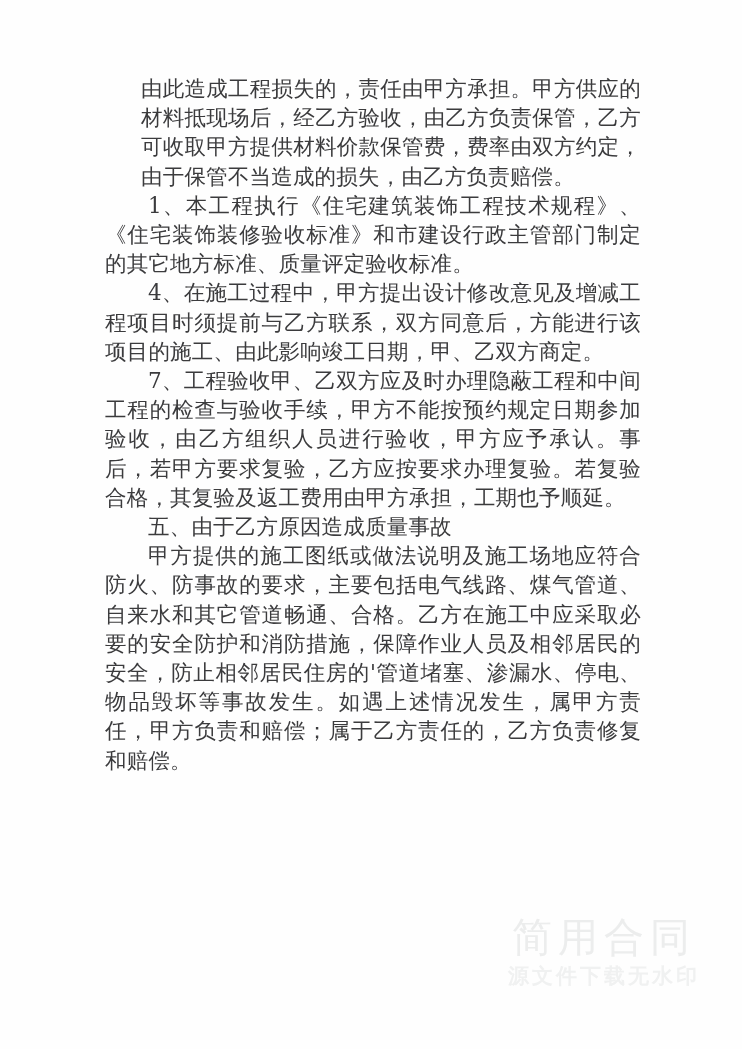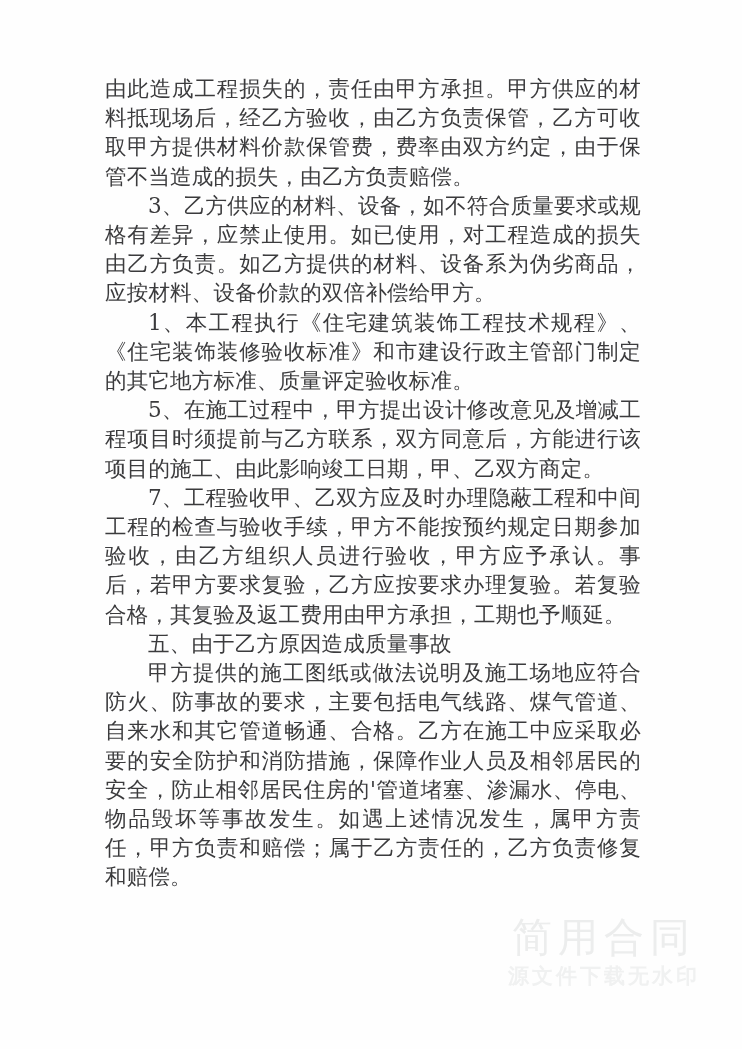--- a/index.html
+++ b/index.html
@@ -67,20 +67,21 @@
     line-height: 29.2px;
     color: #3b3b3d;
     text-align: justify;
     text-justify: inter-character;
     text-indent: 43px;
     letter-spacing: 0.2px;
     -webkit-font-smoothing: antialiased;
   }
   .para.cont {
     text-indent: 0;
+    margin-left: 36px;
   }
   .para.heading {
     text-indent: 43px;
   }
 
   
   .blank {
     display: inline-block;
     width: 62px;
     border-bottom: 1.4px solid #3b3b3d;
@@ -100,28 +101,27 @@
   <div class="watermark">
     <div class="watermark-main">简用合同</div>
     <div class="watermark-sub">源文件下载无水印</div>
   </div>
 
   <div class="text-body">
 
     <p class="para cont">由此造成工程损失的，责任由甲方承担。甲方供应的材料抵现场后，经乙方验收，由乙方负责保管，乙方可收取甲方提供材料价款保管费，费率由双方约定，由于保管不当造成的损失，由乙方负责赔偿。</p>
 
 
-    <p class="para">3、乙方供应的材料、设备，如不符合质量要求或规格有差异，应禁止使用。如已使用，对工程造成的损失由乙方负责。如乙方提供的材料、设备系为伪劣商品，应按材料、设备价款的双倍补偿给甲方。</p>
 
 
     <p class="para">1、本工程执行《住宅建筑装饰工程技术规程》、《住宅装饰装修验收标准》和市建设行政主管部门制定的其它地方标准、质量评定验收标准。</p>
 
 
 
-    <p class="para">5、在施工过程中，甲方提出设计修改意见及增减工程项目时须提前与乙方联系，双方同意后，方能进行该项目的施工、由此影响竣工日期，甲、乙双方商定。</p>
+    <p class="para">4、在施工过程中，甲方提出设计修改意见及增减工程项目时须提前与乙方联系，双方同意后，方能进行该项目的施工、由此影响竣工日期，甲、乙双方商定。</p>
 
     <p class="para">7、工程验收甲、乙双方应及时办理隐蔽工程和中间工程的检查与验收手续，甲方不能按预约规定日期参加验收，由乙方组织人员进行验收，甲方应予承认。事后，若甲方要求复验，乙方应按要求办理复验。若复验合格，其复验及返工费用由甲方承担，工期也予顺延。</p>
 
 
     <p class="para heading">五、由于乙方原因造成质量事故</p>
 
     <p class="para">甲方提供的施工图纸或做法说明及施工场地应符合防火、防事故的要求，主要包括电气线路、煤气管道、自来水和其它管道畅通、合格。乙方在施工中应采取必要的安全防护和消防措施，保障作业人员及相邻居民的安全，防止相邻居民住房的'管道堵塞、渗漏水、停电、物品毁坏等事故发生。如遇上述情况发生，属甲方责任，甲方负责和赔偿；属于乙方责任的，乙方负责修复和赔偿。</p>
 
   </div>
 </div>

